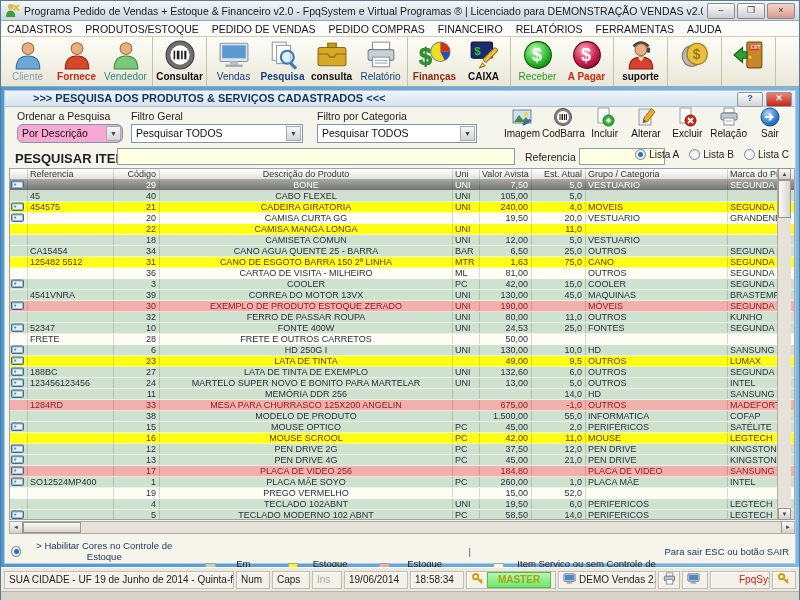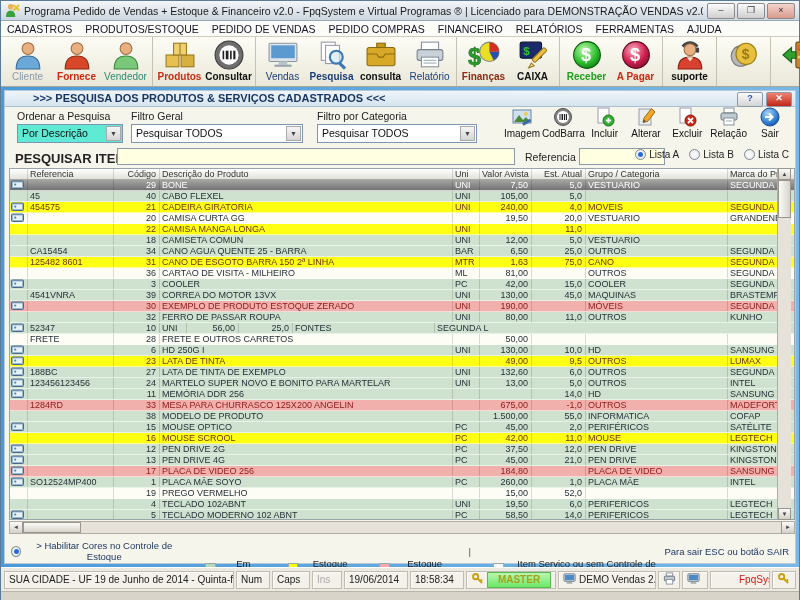--- a/index.html
+++ b/index.html
@@ -46,21 +46,21 @@
   .pbtn{width:24px;height:13px;border:1px solid #8a9aa8;border-radius:2px;font-size:9px;
     line-height:11px;text-align:center;background:linear-gradient(#fafafa,#d4d4d4);color:#2255bb;font-weight:bold;}
   .pbtn.close{background:linear-gradient(#f08070,#c02818);color:#fff;}
 
   .flabel{position:absolute;font-size:10.5px;color:#222;}
   .combo{position:absolute;height:19px;background:#fff;border:1px solid #7a96b2;
     font-size:10.5px;line-height:17px;padding-left:4px;box-sizing:border-box;color:#111;}
   .combo .arr{position:absolute;right:1px;top:1px;bottom:1px;width:15px;
     background:linear-gradient(#f6f6f6,#d4d4d4);border:1px solid #a8a8a8;font-size:7px;
     color:#444;display:flex;align-items:center;justify-content:center;box-sizing:border-box;}
-  .combo.gray{background:#5eead4;}
+  .combo.gray{background:#f9a8d4;border-radius:6px;}
 
   .actions{position:absolute;left:497px;top:16px;width:288px;height:38px;display:flex;justify-content:space-between;}
   .abtn{display:flex;flex-direction:column;align-items:center;width:40px;}
   .aicon{width:20px;height:20px;}
   .aicon svg{width:100%;height:100%;}
   .albl{font-size:10px;color:#111;margin-top:1px;white-space:nowrap;}
 
   .yinput{background:#ffffe1;border:1px solid #8a9aa8;height:17px;box-sizing:border-box;
     font-size:10.5px;padding:0 3px;font-family:"Liberation Sans",sans-serif;}
   .slabel{font-size:13px;font-weight:bold;color:#222;}
@@ -77,21 +77,21 @@
   .ghead,.trow{display:flex;height:11px;box-sizing:border-box;}
   .ghead{background:linear-gradient(#ffffff,#e2e2da);border-bottom:1px solid #a8a8a0;
     font-size:9px;color:#333;}
   .ghead .c{font-weight:normal;}
   .c{padding:0 2px;border-right:1px solid rgba(0,0,0,0.14);white-space:nowrap;overflow:hidden;
     font-size:9px;line-height:10px;box-sizing:border-box;}
   .c-img{width:18px;flex:0 0 18px;padding:0 1px;}
   .c-img svg{width:13px;height:9px;}
   .c-ref{width:86px;flex:0 0 86px;}
   .c-cod{width:46px;flex:0 0 46px;text-align:right;padding-right:3px;}
-  .c-desc{width:293px;flex:0 0 293px;}
+  .c-desc{width:293px;flex:0 0 293px;text-align:center;}
   .c-uni{width:27px;flex:0 0 27px;}
   .c-val{width:52px;flex:0 0 52px;text-align:right;padding-right:3px;}
   .c-est{width:54px;flex:0 0 54px;text-align:right;padding-right:3px;}
   .c-grp{width:142px;flex:0 0 142px;}
   .c-mar{flex:1;border-right:none;}
   .trow{border-bottom:1px solid rgba(255,255,255,0.55);color:#26303a;}
   .trow.green{background:#cfe2cf;}
   .trow.yellow{background:#ffff14;color:#703010;}
   .trow.red{background:#f2b0ac;color:#8a1a1a;}
   .trow.white{background:#fdfdf6;}
@@ -186,29 +186,20 @@
        <div class="ticon"><svg viewBox="0 0 32 28">
               <circle cx="16" cy="8" r="5.5" fill="#e8b080" stroke="#9a6a40"></circle>
               <path d="M5 27 Q5 15 16 15 Q27 15 27 27 Z" fill="#7ac87a" stroke="#3a8a3a"></path>
             </svg></div>
        <div class="tlabel" style="color:#2e8b74;font-weight:normal">Vendedor</div>
      </div>
       </div>
       <div class="tgroup">
         <div class="titem">
        <div class="ticon"><svg viewBox="0 0 32 28">
-              <rect x="3" y="14" width="12" height="11" fill="#e8c050" stroke="#9a7a20"></rect>
-              <rect x="17" y="14" width="12" height="11" fill="#d8b040" stroke="#9a7a20"></rect>
-              <rect x="10" y="3" width="12" height="11" fill="#f0d070" stroke="#9a7a20"></rect>
-              <line x1="16" y1="3" x2="16" y2="14" stroke="#9a7a20"></line>
-            </svg></div>
-       <div class="tlabel" style="color:#cc2a10;font-weight:bold">Produtos</div>
-     </div>
-        <div class="titem">
-       <div class="ticon"><svg viewBox="0 0 32 28">
               <circle cx="16" cy="14" r="13" fill="#6e6e6e" stroke="#3a3a3a"></circle>
               <circle cx="16" cy="14" r="9" fill="#fff"></circle>
               <g fill="#222">
                 <rect x="10" y="10" width="1.5" height="8"></rect>
                 <rect x="13" y="10" width="2.5" height="8"></rect>
                 <rect x="17" y="10" width="1.5" height="8"></rect>
                 <rect x="20" y="10" width="2" height="8"></rect>
               </g>
             </svg></div>
        <div class="tlabel" style="color:#111111;font-weight:bold">Consultar</div>
@@ -278,21 +269,21 @@
               <defs>
                 <radialGradient id="gR" cx="40%" cy="32%" r="75%">
                   <stop offset="0%" stop-color="#c0f8b0"></stop>
                   <stop offset="60%" stop-color="#32c232"></stop>
                   <stop offset="100%" stop-color="#0e7a0e"></stop>
                 </radialGradient>
               </defs>
               <circle cx="16" cy="14" r="12.5" fill="url(#gR)" stroke="#0a5a0a"></circle>
               <text x="10.5" y="20" font-size="17" font-weight="bold" fill="#fff">$</text>
             </svg></div>
-       <div class="tlabel" style="color:#1e9e1e;font-weight:bold">Receber</div>
+       <div class="tlabel" style="color:#1e9e1e;font-weight:normal">Receber</div>
      </div>
         <div class="titem">
        <div class="ticon"><svg viewBox="0 0 32 28">
               <defs>
                 <radialGradient id="gP" cx="40%" cy="32%" r="75%">
                   <stop offset="0%" stop-color="#f8b0c0"></stop>
                   <stop offset="60%" stop-color="#d02050"></stop>
                   <stop offset="100%" stop-color="#7a1030"></stop>
                 </radialGradient>
               </defs>
@@ -551,21 +542,21 @@
      <div class="c c-cod">34</div>
      <div class="c c-desc">CANO AGUA QUENTE 25 - BARRA</div>
      <div class="c c-uni">BAR</div>
      <div class="c c-val">6,50</div>
      <div class="c c-est">25,0</div>
      <div class="c c-grp">OUTROS</div>
      <div class="c c-mar">SEGUNDA L</div>
    </div>
             <div class="trow yellow">
      <div class="c c-img"></div>
-     <div class="c c-ref">125482 8601</div>
+     <div class="c c-ref">125482 5512</div>
      <div class="c c-cod">31</div>
      <div class="c c-desc">CANO DE ESGOTO BARRA 150 2ª LINHA</div>
      <div class="c c-uni">MTR</div>
      <div class="c c-val">1,63</div>
      <div class="c c-est">75,0</div>
      <div class="c c-grp">CANO</div>
      <div class="c c-mar">SEGUNDA L</div>
    </div>
             <div class="trow white">
      <div class="c c-img"></div>
@@ -631,22 +622,23 @@
      <div class="c c-mar">KUNHO</div>
    </div>
             <div class="trow green">
      <div class="c c-img"><svg viewBox="0 0 13 9">
                   <rect x="0.5" y="1" width="12" height="7.5" rx="1" fill="#9ab8d0" stroke="#4a6a8a"></rect>
                   <rect x="2" y="2.5" width="9" height="4.5" fill="#e8f0f8"></rect>
                   <circle cx="4.2" cy="4.6" r="1.1" fill="#4a8ac0"></circle>
                 </svg></div>
      <div class="c c-ref">52347</div>
      <div class="c c-cod">10</div>
-     <div class="c c-uni">UNI</div>
-     <div class="c c-val">56,00</div>
+     <div class="c c-desc">FONTE 400W</div>
+     <div class="c c-uni">UNI</div>
+     <div class="c c-val">24,53</div>
      <div class="c c-est">25,0</div>
      <div class="c c-grp">FONTES</div>
      <div class="c c-mar">SEGUNDA L</div>
    </div>
             <div class="trow white">
      <div class="c c-img"></div>
      <div class="c c-ref">FRETE</div>
      <div class="c c-cod">28</div>
      <div class="c c-desc">FRETE E OUTROS CARRETOS</div>
      <div class="c c-uni"></div>

